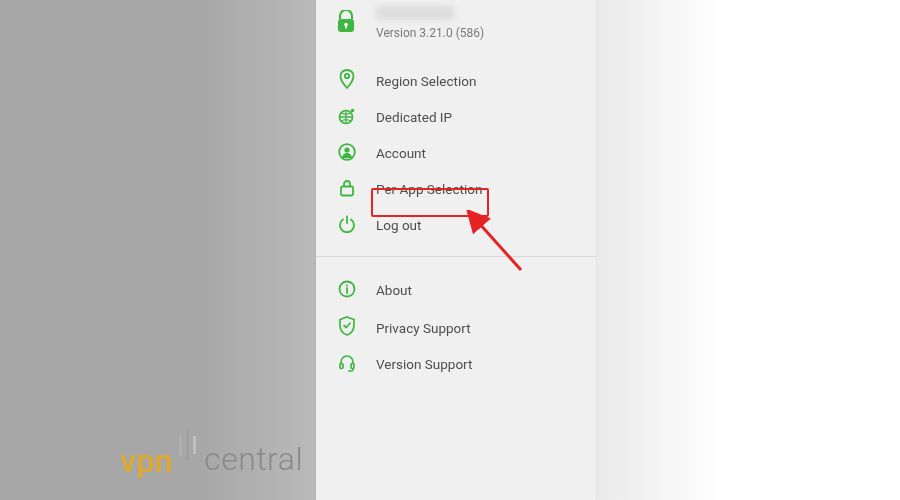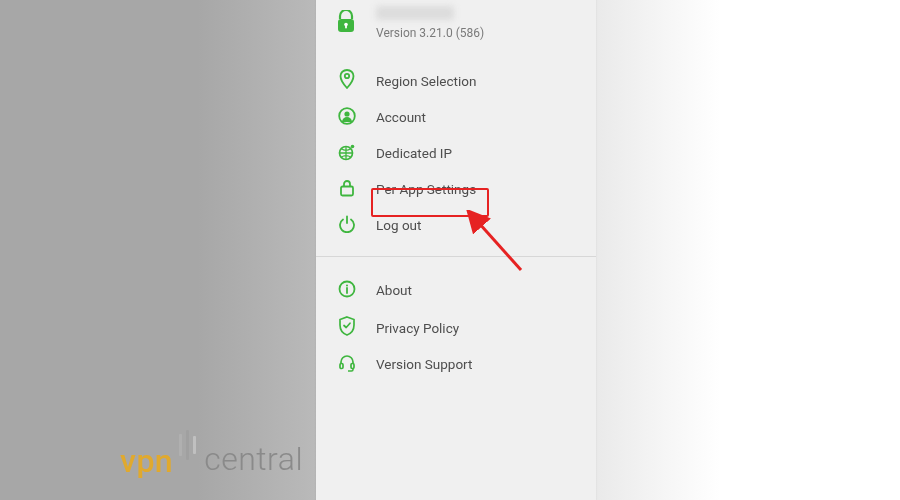--- a/index.html
+++ b/index.html
@@ -166,47 +166,47 @@
             <path d="M9 1 C5.2 1 2.5 3.7 2.5 7 C2.5 12 9 19 9 19 C9 19 15.5 12 15.5 7 C15.5 3.7 12.8 1 9 1 Z" fill="none" stroke="#3fb63f" stroke-width="1.8"></path>
             <circle cx="9" cy="7" r="2.2" fill="none" stroke="#3fb63f" stroke-width="1.8"></circle>
           </svg>
         </span>
         <span class="label">Region Selection</span>
       </div>
 
       <div class="menu-item">
         <span class="icon-wrap">
           <svg width="18" height="18" viewBox="0 0 18 18">
+            <circle cx="8" cy="10" r="6.5" fill="none" stroke="#3fb63f" stroke-width="1.7"></circle>
+            <path d="M1.5 10 h13 M8 3.5 v13 M3.2 5.8 Q8 9 12.8 5.8 M3.2 14.2 Q8 11 12.8 14.2" fill="none" stroke="#3fb63f" stroke-width="1.3"></path>
+            <circle cx="14.5" cy="3.5" r="1.8" fill="#3fb63f"></circle>
+          </svg>
+        </span>
+        <span class="label">Dedicated IP</span>
+      </div>
+
+      <div class="menu-item">
+        <span class="icon-wrap">
+          <svg width="18" height="18" viewBox="0 0 18 18">
             <circle cx="9" cy="9" r="7.8" fill="none" stroke="#3fb63f" stroke-width="1.8"></circle>
             <circle cx="9" cy="7" r="2.6" fill="#3fb63f"></circle>
             <path d="M4 15 a5 5 0 0 1 10 0" fill="#3fb63f"></path>
           </svg>
         </span>
         <span class="label">Account</span>
       </div>
 
       <div class="menu-item">
         <span class="icon-wrap">
-          <svg width="18" height="18" viewBox="0 0 18 18">
-            <circle cx="8" cy="10" r="6.5" fill="none" stroke="#3fb63f" stroke-width="1.7"></circle>
-            <path d="M1.5 10 h13 M8 3.5 v13 M3.2 5.8 Q8 9 12.8 5.8 M3.2 14.2 Q8 11 12.8 14.2" fill="none" stroke="#3fb63f" stroke-width="1.3"></path>
-            <circle cx="14.5" cy="3.5" r="1.8" fill="#3fb63f"></circle>
-          </svg>
-        </span>
-        <span class="label">Dedicated IP</span>
-      </div>
-
-      <div class="menu-item">
-        <span class="icon-wrap">
           <svg width="16" height="18" viewBox="0 0 16 18">
             <rect x="2" y="7.5" width="12" height="9" rx="1.5" fill="none" stroke="#3fb63f" stroke-width="1.8"></rect>
             <path d="M5 7.5 V5 a3 3 0 0 1 6 0 V7.5" fill="none" stroke="#3fb63f" stroke-width="1.8"></path>
           </svg>
         </span>
-        <span class="label">Per App Settings</span>
+        <span class="label">Per App Selection</span>
       </div>
 
 
       <div class="menu-item">
         <span class="icon-wrap">
           <svg width="18" height="18" viewBox="0 0 18 18">
             <path d="M5 4.5 A7 7 0 1 0 13 4.5" fill="none" stroke="#3fb63f" stroke-width="1.8" stroke-linecap="round"></path>
             <line x1="9" y1="1.5" x2="9" y2="8" stroke="#3fb63f" stroke-width="1.8" stroke-linecap="round"></line>
           </svg>
         </span>
@@ -230,21 +230,21 @@
         <span class="label">About</span>
       </div>
 
       <div class="menu-item">
         <span class="icon-wrap">
           <svg width="18" height="20" viewBox="0 0 18 20">
             <path d="M9 1 L16 3.5 V9 C16 14 13 17.5 9 19 C5 17.5 2 14 2 9 V3.5 Z" fill="none" stroke="#3fb63f" stroke-width="1.7"></path>
             <path d="M6 9.5 L8.2 11.5 L12 7.2" fill="none" stroke="#3fb63f" stroke-width="1.7" stroke-linecap="round" stroke-linejoin="round"></path>
           </svg>
         </span>
-        <span class="label">Privacy Policy</span>
+        <span class="label">Privacy Support</span>
       </div>
 
 
       <div class="menu-item">
         <span class="icon-wrap">
           <svg width="18" height="18" viewBox="0 0 18 18">
             <path d="M3 10 V8 a6 6 0 0 1 12 0 V10" fill="none" stroke="#3fb63f" stroke-width="1.7"></path>
             <rect x="2" y="9.5" width="3" height="5" rx="1.2" fill="none" stroke="#3fb63f" stroke-width="1.7"></rect>
             <rect x="13" y="9.5" width="3" height="5" rx="1.2" fill="none" stroke="#3fb63f" stroke-width="1.7"></rect>
             <path d="M15 14.5 V15.5 a1.5 1.5 0 0 1 -1.5 1.5 H10" fill="none" stroke="#3fb63f" stroke-width="1.6"></path>

